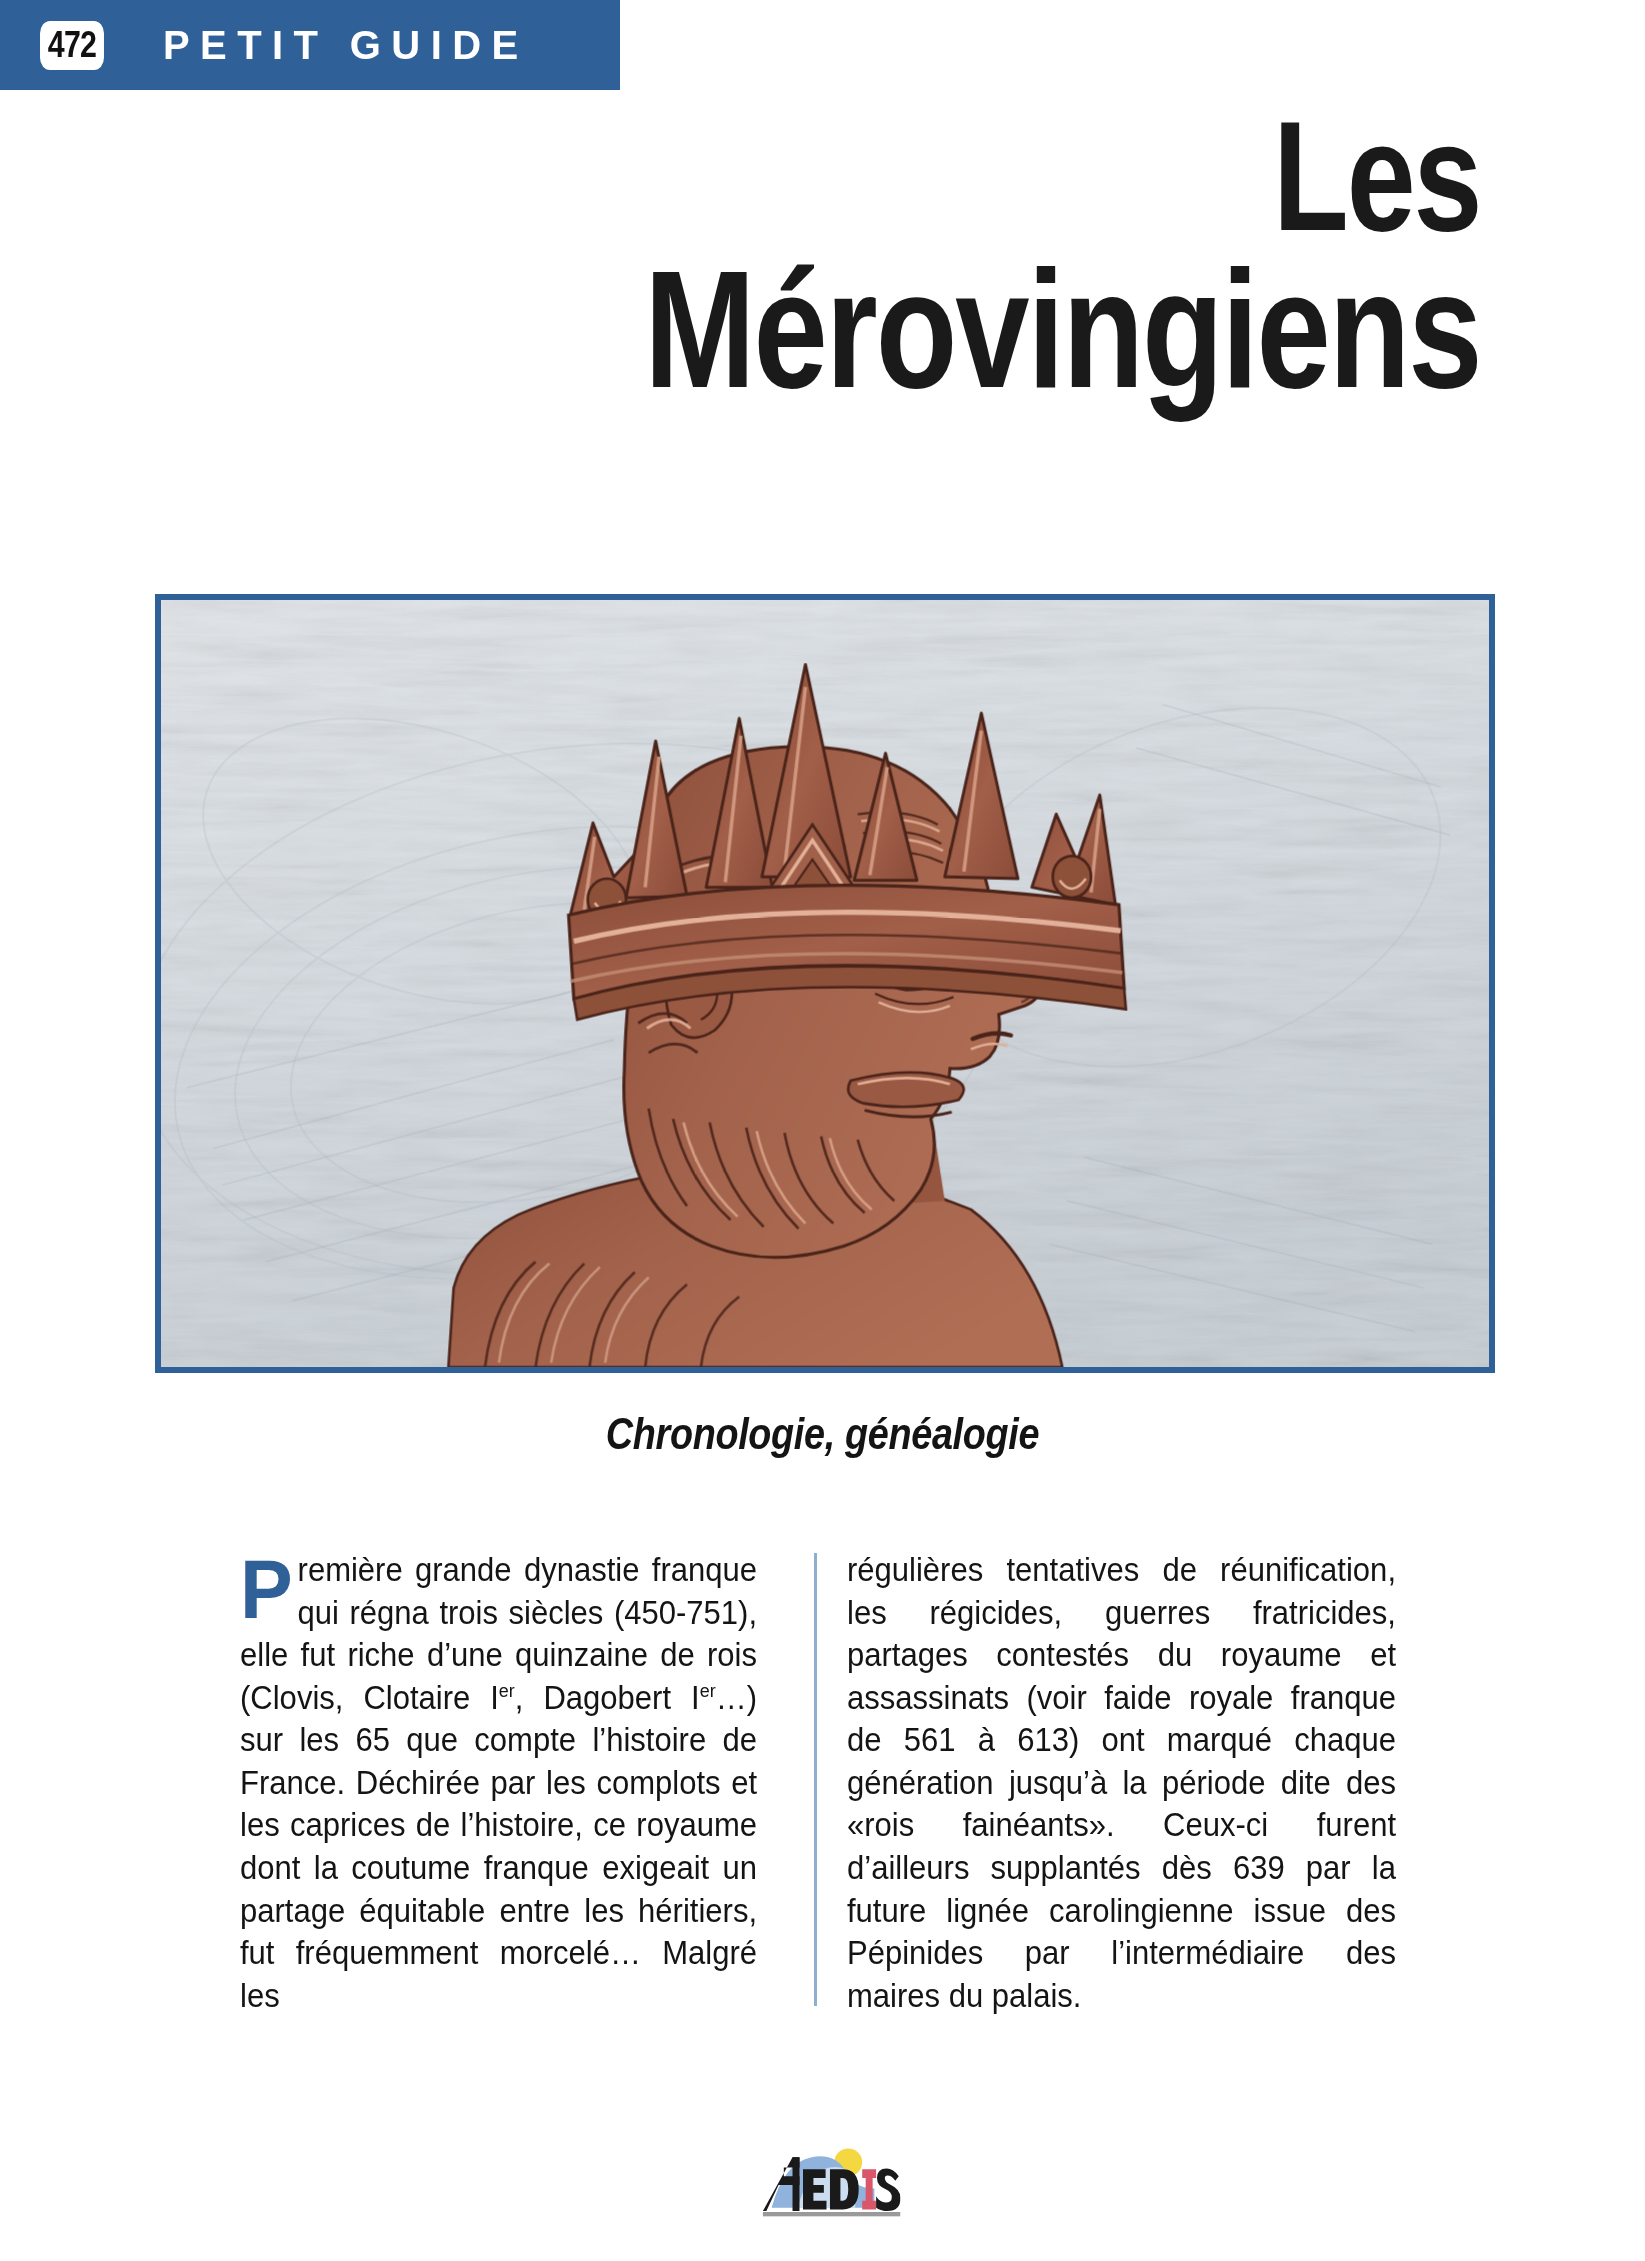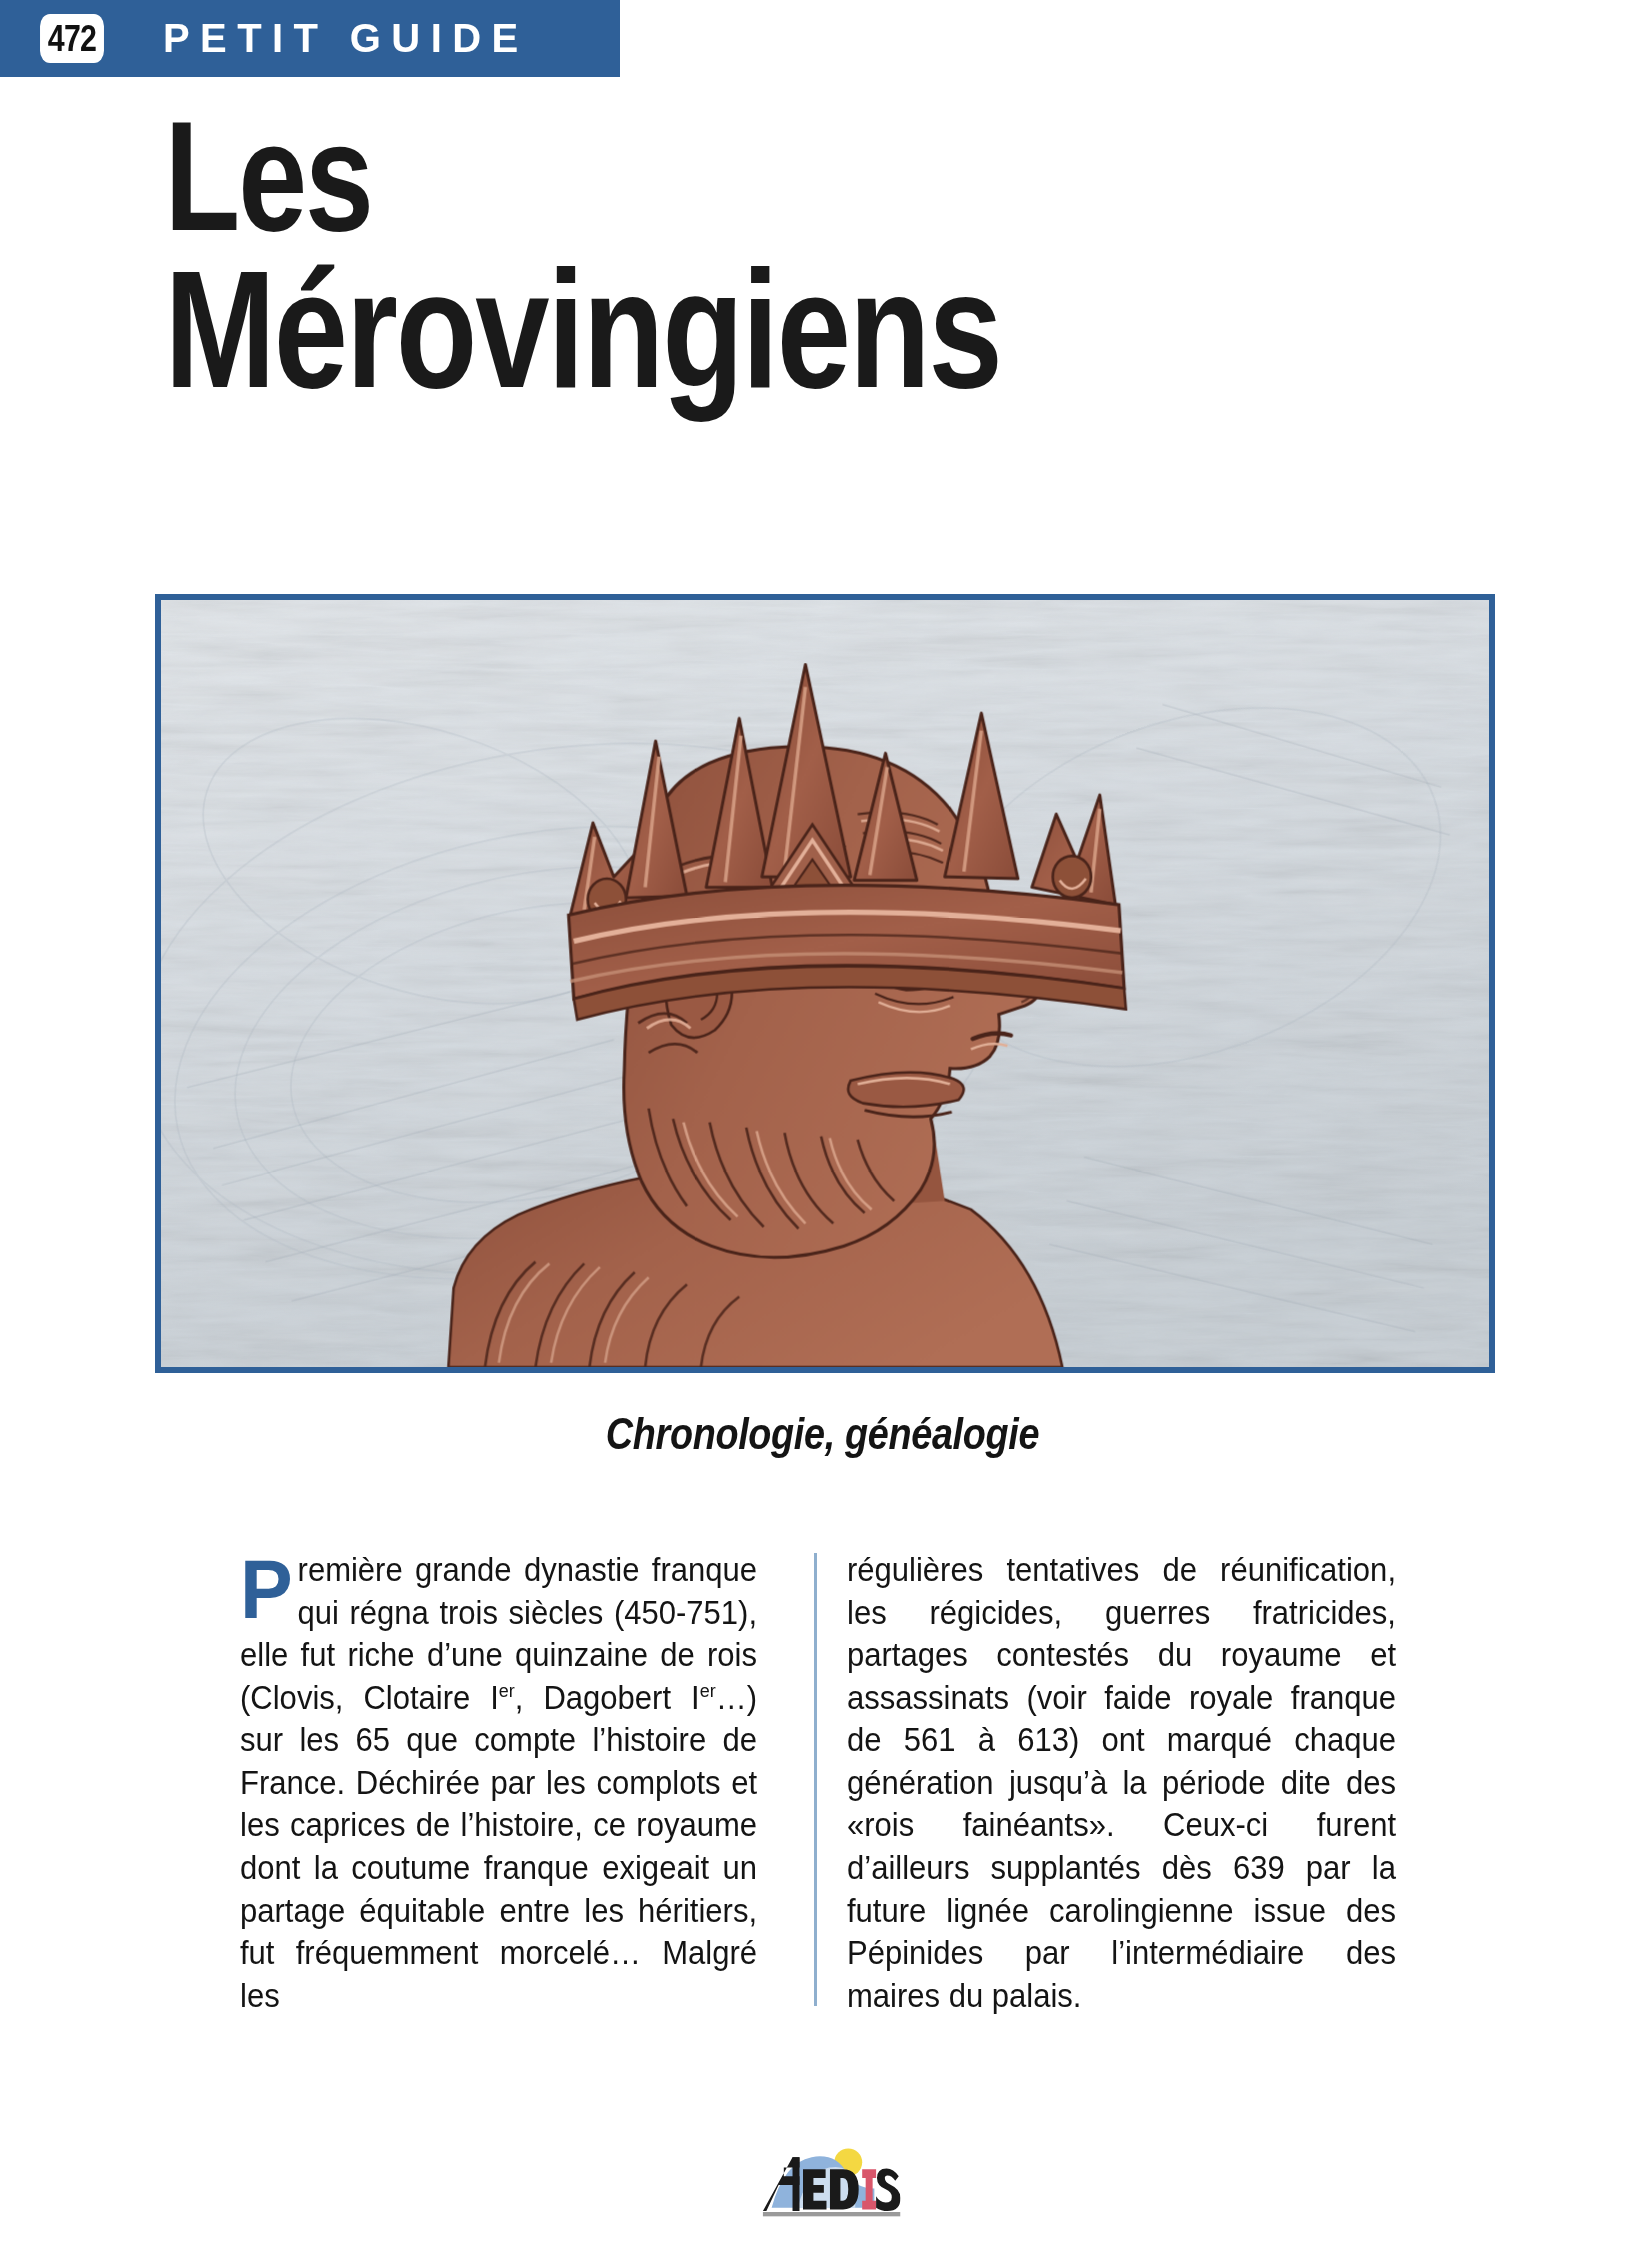--- a/index.html
+++ b/index.html
@@ -8,21 +8,21 @@
     background:#ffffff;
     font-family:"Liberation Sans", sans-serif;
     position:relative;
     overflow:hidden;
     -webkit-font-smoothing:antialiased;
   }
 
   
   .header-banner{
     position:absolute;left:0;top:0;
-    width:620px;height:77px;
+    width:620px;height:90px;
     background:#2F6098;
     display:flex;align-items:center;
     box-sizing:border-box;
     padding-left:33px;
   }
   .page-number-badge{
     background:#ffffff;
     color:#111111;
     border-radius:12.2px;
     width:78px;height:49px;
@@ -40,21 +40,21 @@
     letter-spacing:10.4px;
     margin-left:52px;
     font-family:"Liberation Sans", sans-serif;
   }
 
   
   .title-block{
     position:absolute;
     left:0;right:0;
     top:103px;
-    text-align:left;
+    text-align:right;
   }
   .title-line{
     color:#1a1a1a;
     font-family:"Liberation Sans", sans-serif;
     font-weight:bold;
     font-size:155px;
     line-height:0.95;
     letter-spacing:-2.6px;
     transform:scaleX(0.80);
     transform-origin:center center;

